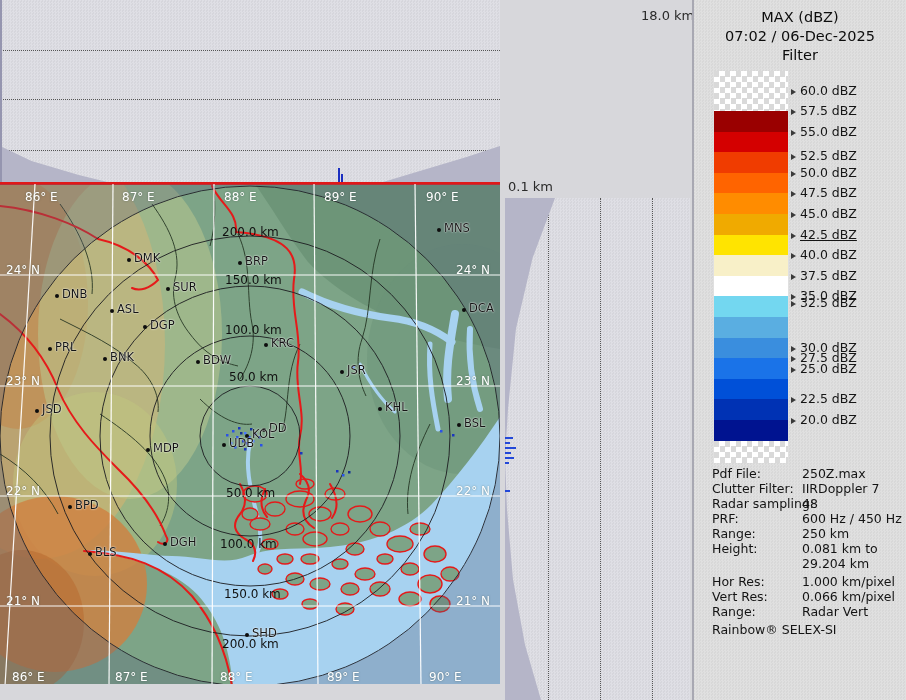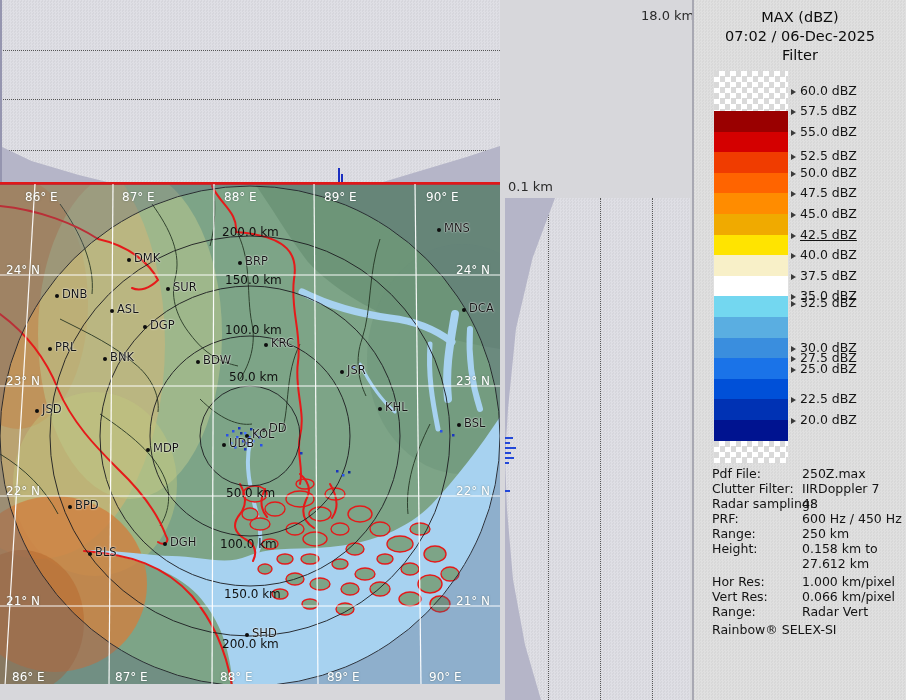--- a/index.html
+++ b/index.html
@@ -410,25 +410,25 @@
         <div class="meta-row" style="top:511px;left:0;width:214px;height:15px;">
           <span class="meta-label">PRF:</span>
           <span class="meta-value">600 Hz / 450 Hz</span>
         </div>
         <div class="meta-row" style="top:526px;left:0;width:214px;height:15px;">
           <span class="meta-label">Range:</span>
           <span class="meta-value">250 km</span>
         </div>
         <div class="meta-row" style="top:541px;left:0;width:214px;height:15px;">
           <span class="meta-label">Height:</span>
-          <span class="meta-value">0.158 km to</span>
+          <span class="meta-value">0.081 km to</span>
         </div>
         <div class="meta-row" style="top:556px;left:0;width:214px;height:15px;">
           <span class="meta-label"></span>
-          <span class="meta-value">27.612 km</span>
+          <span class="meta-value">29.204 km</span>
         </div>
         <div class="meta-row" style="top:574px;left:0;width:214px;height:15px;">
           <span class="meta-label">Hor Res:</span>
           <span class="meta-value">1.000 km/pixel</span>
         </div>
         <div class="meta-row" style="top:589px;left:0;width:214px;height:15px;">
           <span class="meta-label">Vert Res:</span>
           <span class="meta-value">0.066 km/pixel</span>
         </div>
         <div class="meta-row" style="top:604px;left:0;width:214px;height:15px;">

